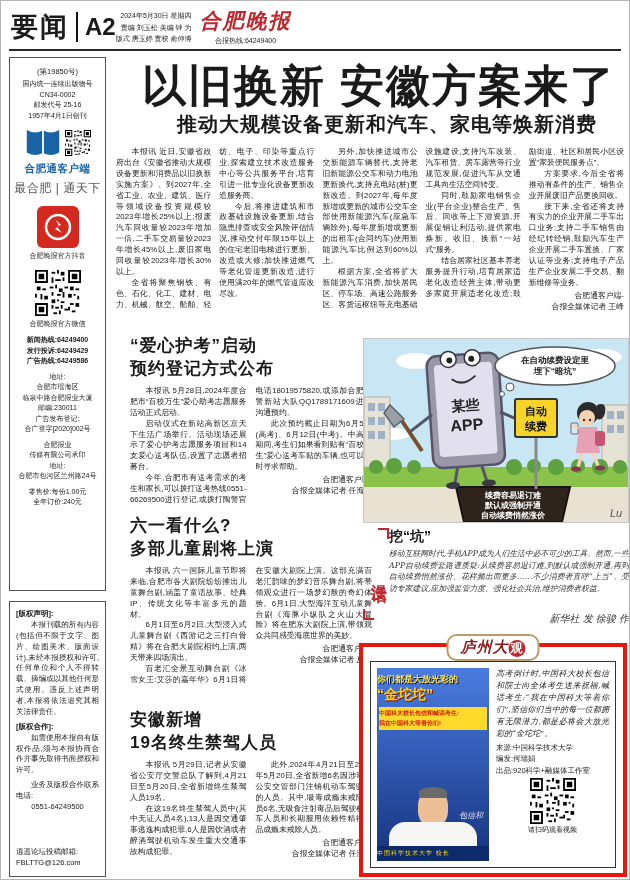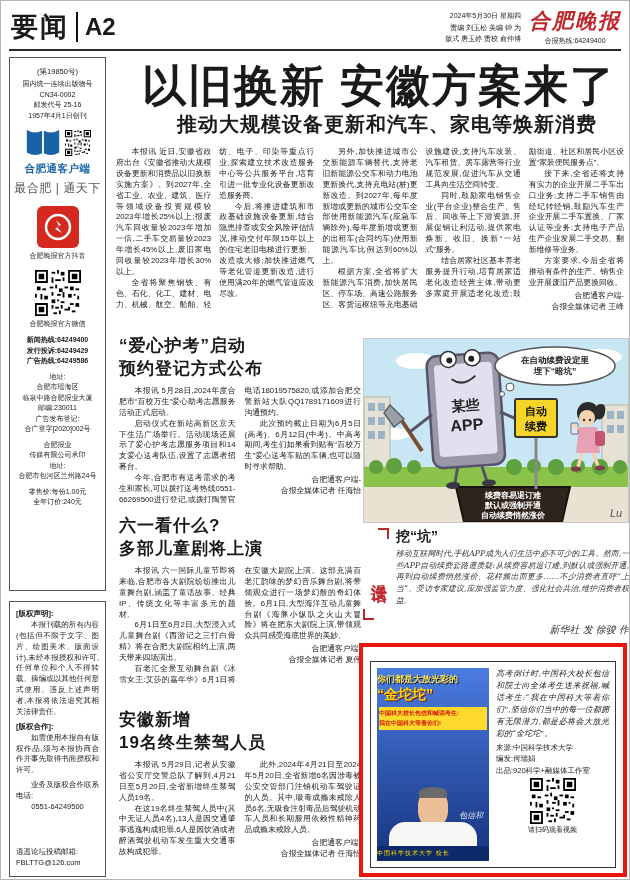--- a/index.html
+++ b/index.html
@@ -1,21 +1,21 @@
 <!DOCTYPE html>
 <html><head>
 <meta charset="utf-8">
 <style>
   * { margin:0; padding:0; box-sizing:border-box; }
   html,body { background:#d9d9d9; }
   body { width:630px; height:880px; font-family:"Liberation Sans", sans-serif; color:#1a1a1a; }
   .page { position:relative; width:630px; height:880px; background:#ffffff; border:1px solid #b5b5b5; overflow:hidden; }
 
   
-  .hd { position:absolute; left:10px; top:6px; right:8px; height:40px; display:flex; justify-content:space-between; align-items:flex-start; }
+  .hd { position:absolute; left:10px; top:6px; right:8px; height:40px; display:flex; align-items:flex-start; }
   .hd-left { display:flex; align-items:center; gap:7px; margin-top:2px; }
   .hd-sec { font-size:27px; font-weight:900; letter-spacing:2px; }
   .hd-div { width:2px; height:30px; background:#111; }
   .hd-pno { font-size:24px; font-weight:900; }
   .hd-right { display:flex; gap:8px; align-items:flex-start; }
   .hd-meta { font-size:7px; line-height:1.65; text-align:right; color:#222; margin-top:3px; }
   .hd-logo-col { text-align:center; }
   .brand { font-family:"DejaVu Serif", serif; font-style:italic; font-weight:bold; font-size:21px; color:#c0272d; letter-spacing:2px; white-space:nowrap; }
   .hd-hotline { font-size:7px; color:#222; margin-top:1px; }
   .hd-rule { position:absolute; left:8px; right:8px; top:48px; border-top:2px solid #2a2a2a; }
@@ -38,30 +38,30 @@
   .forum { margin-top:auto; }
 
   
   .headline { position:absolute; left:124px; top:56px; width:508px; text-align:center; font-size:44px; font-weight:900; letter-spacing:2px; white-space:nowrap; }
   .subhead { position:absolute; left:132px; top:110px; width:508px; text-align:center; font-size:20px; font-weight:600; letter-spacing:1px; }
   .main-body { position:absolute; left:115px; top:146px; width:508px; height:184px; column-count:5; column-gap:8px; font-size:7.8px; line-height:1.4; text-align:justify; overflow:hidden; }
   .main-body p, .art-body p { margin:0; text-indent:2em; }
   .byline { text-align:right; text-indent:0 !important; margin-top:2px !important; }
 
   
-  .art { position:absolute; left:118px; width:242px; }
+  .art { position:absolute; left:129px; width:242px; }
   .art h3 { font-size:17px; line-height:1.35; font-weight:900; letter-spacing:1px; }
   .art-body { column-count:2; column-gap:9px; font-size:7.8px; line-height:1.4; text-align:justify; overflow:hidden; margin-top:5px; }
   #art-exam { top:334px; } #art-exam .art-body { height:168px; }
   #art-kids { top:514px; } #art-kids .art-body { height:126px; }
   #art-ban  { top:708px; } #art-ban  .art-body { height:112px; }
 
   
   .cartoon { position:absolute; left:362px; top:337px; width:266px; height:185px; border:1px solid #c9c9c9; }
-  .comment { position:absolute; left:362px; top:527px; width:266px; height:92px; display:flex; gap:7px; }
+  .comment { position:absolute; left:362px; top:527px; width:266px; height:92px; display:flex; }
   .tag { position:relative; width:26px; writing-mode:vertical-rl; text-align:center; font-size:16px; font-weight:bold; color:#c0272d; letter-spacing:3px; padding:8px 0; font-family:"DejaVu Serif", serif; }
   .tag::before { content:""; position:absolute; top:0; right:0; width:9px; height:9px; border-top:2px solid #c0272d; border-right:2px solid #c0272d; }
   .tag::after  { content:""; position:absolute; bottom:0; left:0; width:9px; height:9px; border-bottom:2px solid #c0272d; border-left:2px solid #c0272d; }
   .cm-right { flex:1; }
   .cm-title { font-size:14px; font-weight:900; margin-bottom:2px; }
   .cm-text { font-size:7.8px; line-height:1.5; text-align:justify; font-family:"DejaVu Serif", serif; font-style:italic; color:#333; }
   .cm-credit { text-align:right; font-size:10px; font-family:"DejaVu Serif", serif; font-style:italic; color:#333; margin-top:17px; }
 
   
   .luzhou { position:absolute; left:358px; top:642px; width:268px; height:234px; border:4px solid #e8160c; background:#fff; }
@@ -229,22 +229,22 @@
   <h1 class="headline">以旧换新 安徽方案来了</h1>
   <h2 class="subhead">推动大规模设备更新和汽车、家电等焕新消费</h2>
   <div class="main-body">
     <p>本报讯 近日,安徽省政府出台《安徽省推动大规模设备更新和消费品以旧换新实施方案》。到2027年,全省工业、农业、建筑、医疗等领域设备投资规模较2023年增长25%以上;报废汽车回收量较2023年增加一倍,二手车交易量较2023年增长45%以上,废旧家电回收量较2023年增长30%以上。</p>
     <p>全省将聚焦钢铁、有色、石化、化工、建材、电力、机械、航空、船舶、轻纺、电子、印染等重点行业,探索建立技术改造服务中心等公共服务平台,培育引进一批专业化设备更新改造服务商。</p>
     <p>今后,将推进建筑和市政基础设施设备更新,结合隐患排查或安全风险评估情况,推动交付年限15年以上的住宅老旧电梯进行更新、改造或大修;加快推进燃气等老化管道更新改造,进行使用满20年的燃气管道应改尽改。</p>
     <p>另外,加快推进城市公交新能源车辆替代,支持老旧新能源公交车和动力电池更新换代,支持充电站(桩)更新改造。到2027年,每年度新增或更新的城市公交车全部使用新能源汽车(应急车辆除外),每年度新增或更新的出租车(合同约车)使用新能源汽车比例达到60%以上。</p>
     <p>根据方案,全省将扩大新能源汽车消费,加快居民区、停车场、高速公路服务区、客货运枢纽等充电基础设施建设,支持汽车改装、汽车租赁、房车露营等行业规范发展,促进汽车从交通工具向生活空间转变。</p>
     <p>同时,鼓励家电销售企业(平台企业)整合生产、售后、回收等上下游资源,开展促销让利活动,提供家电焕新、收旧、换新“一站式”服务。</p>
     <p>结合居家社区基本养老服务提升行动,培育居家适老化改造经营主体,带动更多家庭开展适老化改造;鼓励街道、社区和居民小区设置“家装便民服务点”。</p>
+    <p>方案要求,今后全省将推动有条件的生产、销售企业开展废旧产品更换回收。</p>
     <p>接下来,全省还将支持有实力的企业开展二手车出口业务;支持二手车销售由经纪转经销,鼓励汽车生产企业开展二手车置换、厂家认证等业务;支持电子产品生产企业发展二手交易、翻新维修等业务。</p>
-    <p>方案要求,今后全省将推动有条件的生产、销售企业开展废旧产品更换回收。</p>
     <p class="byline"><span>合肥通客户端-</span><br><span>合报全媒体记者 王峰</span></p>
   </div>
 
   <section class="art" id="art-exam">
     <h3><span>“爱心护考”启动</span><br><span>预约登记方式公布</span></h3>
     <div class="art-body">
       <p>本报讯 5月28日,2024年度合肥市“百校万生”爱心助考志愿服务活动正式启动。</p>
       <p>启动仪式在新站高新区京天下生活广场举行。活动现场还展示了爱心护考志愿服务项目和14支爱心送考队伍,设置了志愿者招募台。</p>
       <p>今年,合肥市有送考需求的考生和家长,可以拨打送考热线0551-66269500进行登记,或拨打陶警官电话18019575820,或添加合肥交警新站大队QQ1789171609进行沟通预约。</p>
       <p>此次预约截止日期为6月5日(高考)、6月12日(中考)。中高考期间,考生们如果看到贴有“百校万生”爱心送考车贴的车辆,也可以随时寻求帮助。</p>
@@ -369,20 +369,21 @@
   <div class="comment">
     <div class="tag">漫话</div>
     <div class="cm-right">
       <div class="cm-title">挖“坑”</div>
       <div class="cm-text">移动互联网时代,手机APP成为人们生活中必不可少的工具。然而,一些APP自动续费套路遭质疑:从续费容易退订难,到默认或强制开通,再到自动续费悄然涨价、花样频出而更多……不少消费者直呼“上当”。受访专家建议,应加强监管力度、强化社会共治,维护消费者权益。</div>
       <div class="cm-credit">新华社 发 徐骏 作</div>
     </div>
   </div>
 
   <div class="luzhou">
+    <div class="lz-badge"><span>庐州大</span><span class="last">观</span></div>
     <div class="lz-inner">
       <div class="vt">
         <div class="vt-l1">你们都是大放光彩的</div>
         <div class="vt-l2">“金坨坨”</div>
         <div class="vt-banner"><span>中国科大校长包信和喊话考生:</span><br><span>我在中国科大等着你们!</span></div>
         <div class="vt-head"></div>
         <div class="vt-shirt"></div>
         <div class="vt-sign">包信和</div>
         <div class="vt-bar">中国科学技术大学 校长</div>
       </div>

